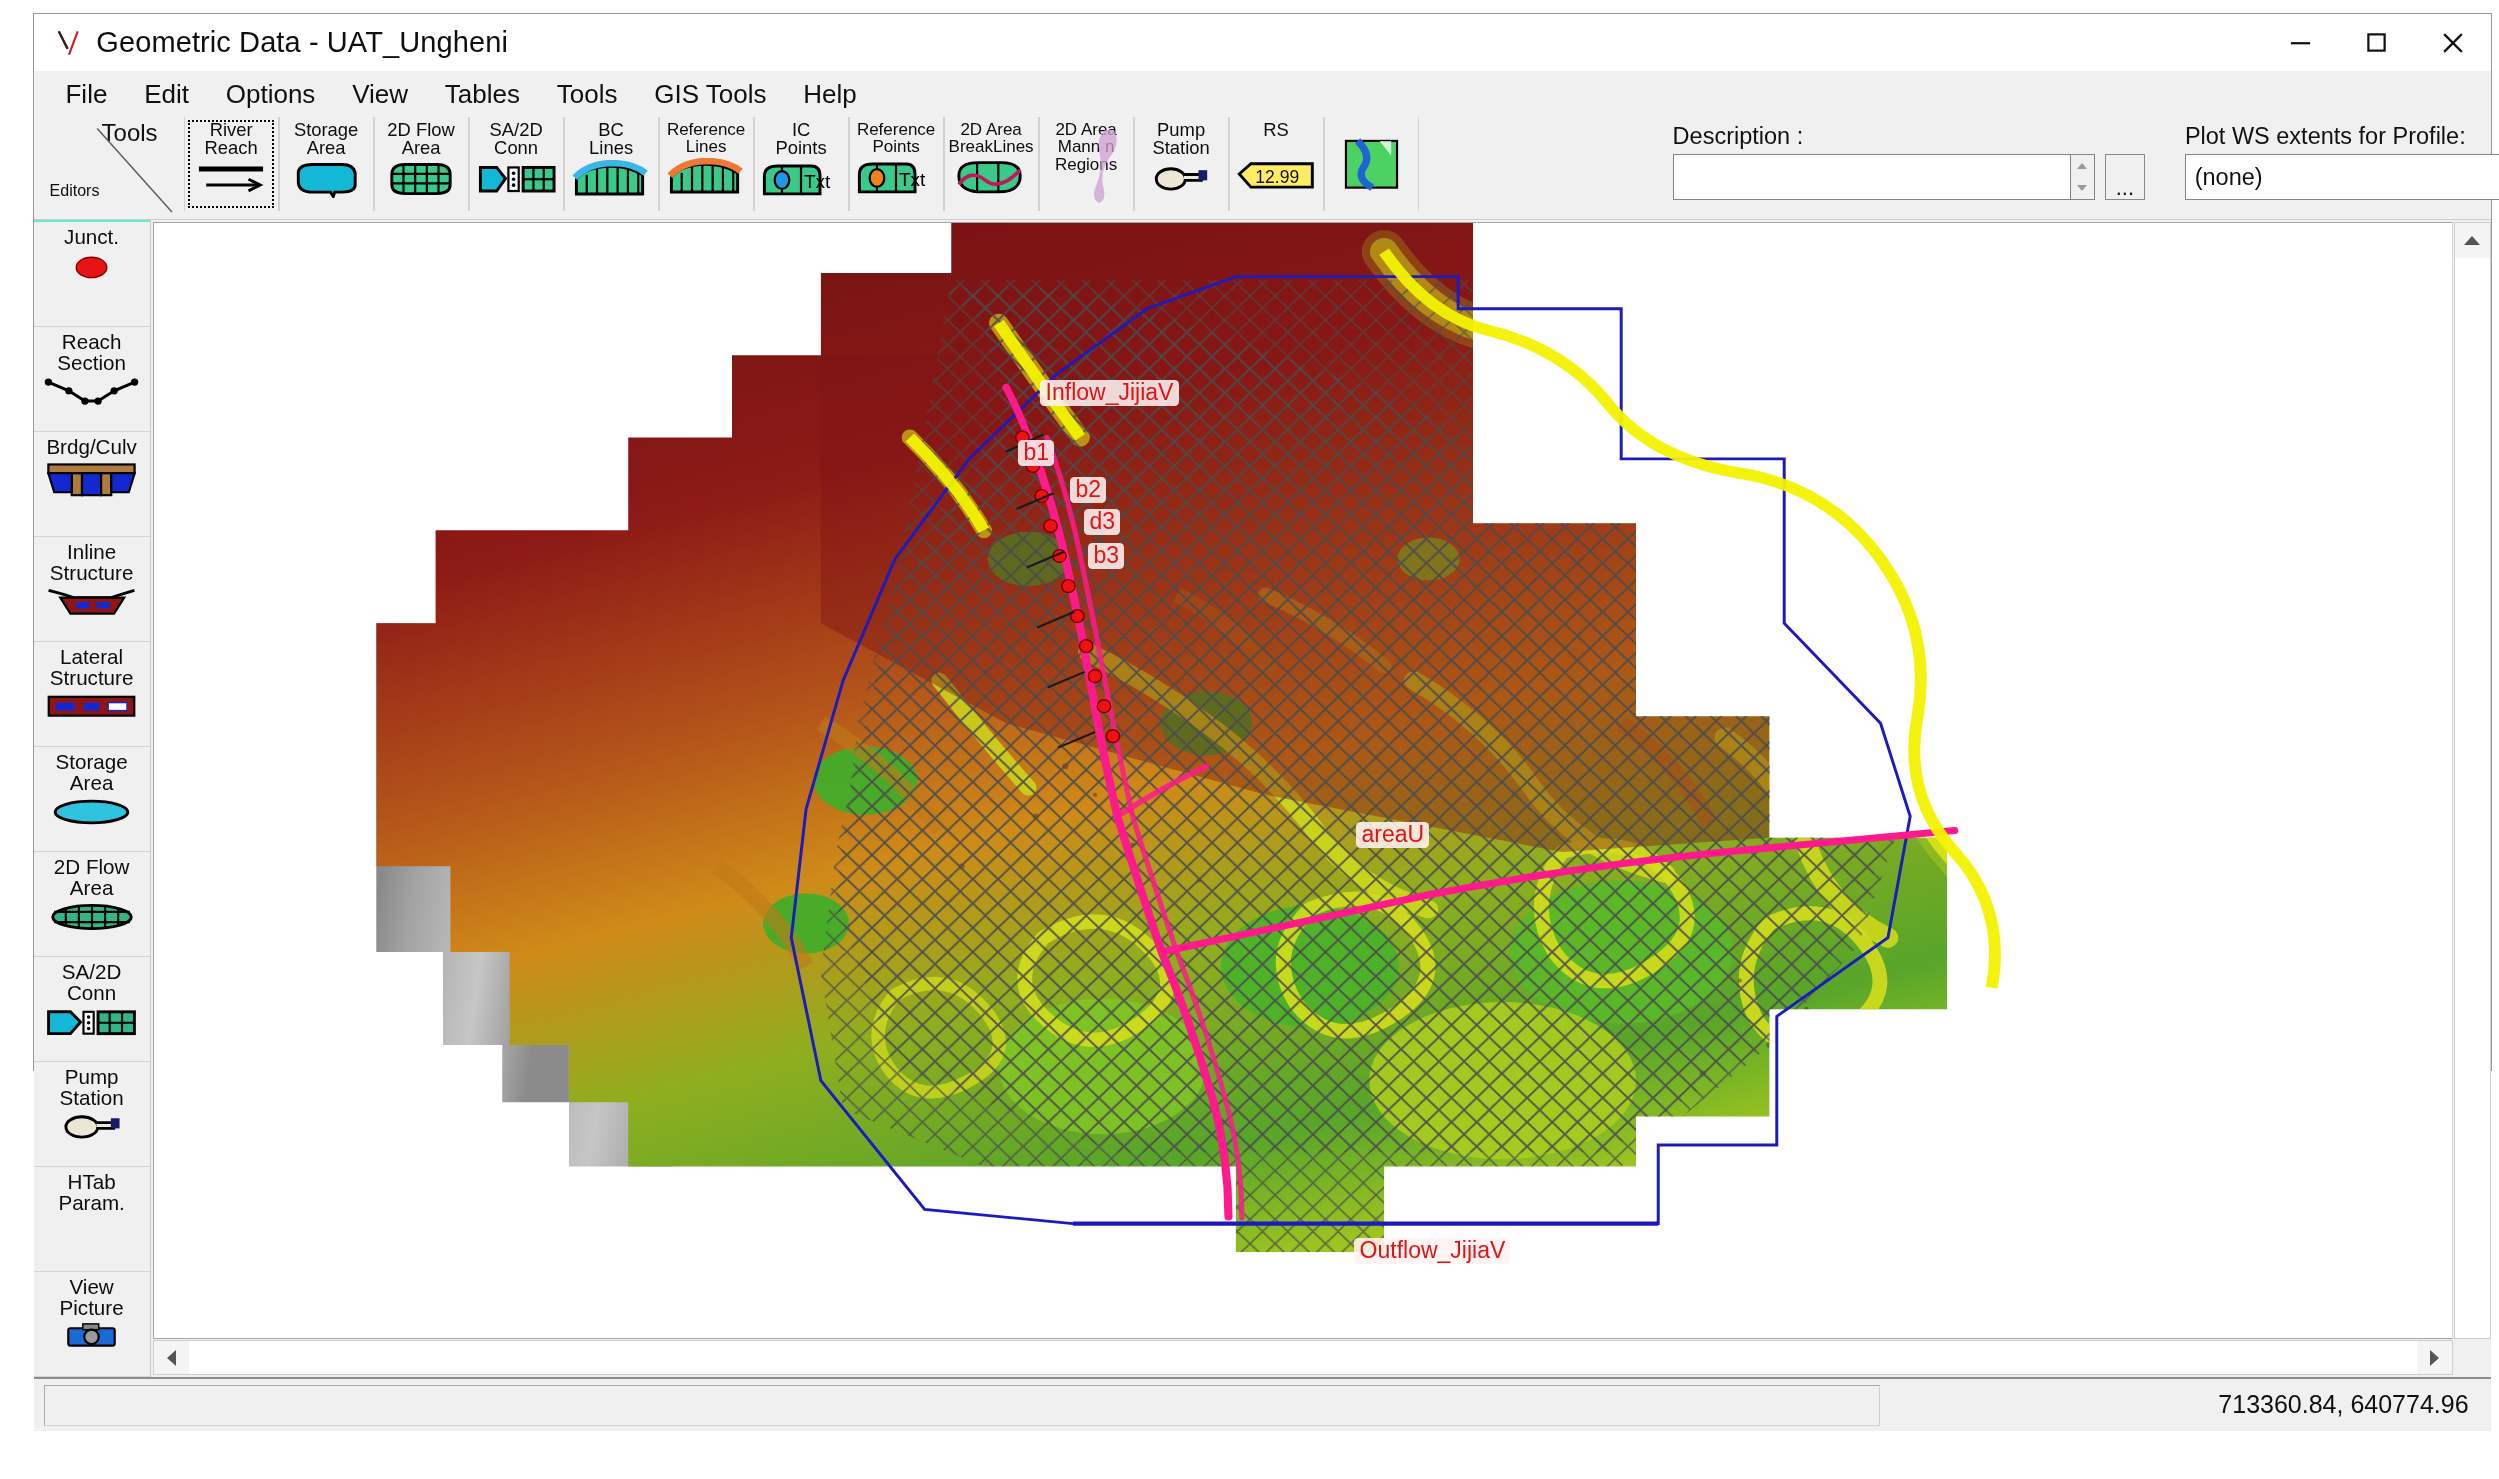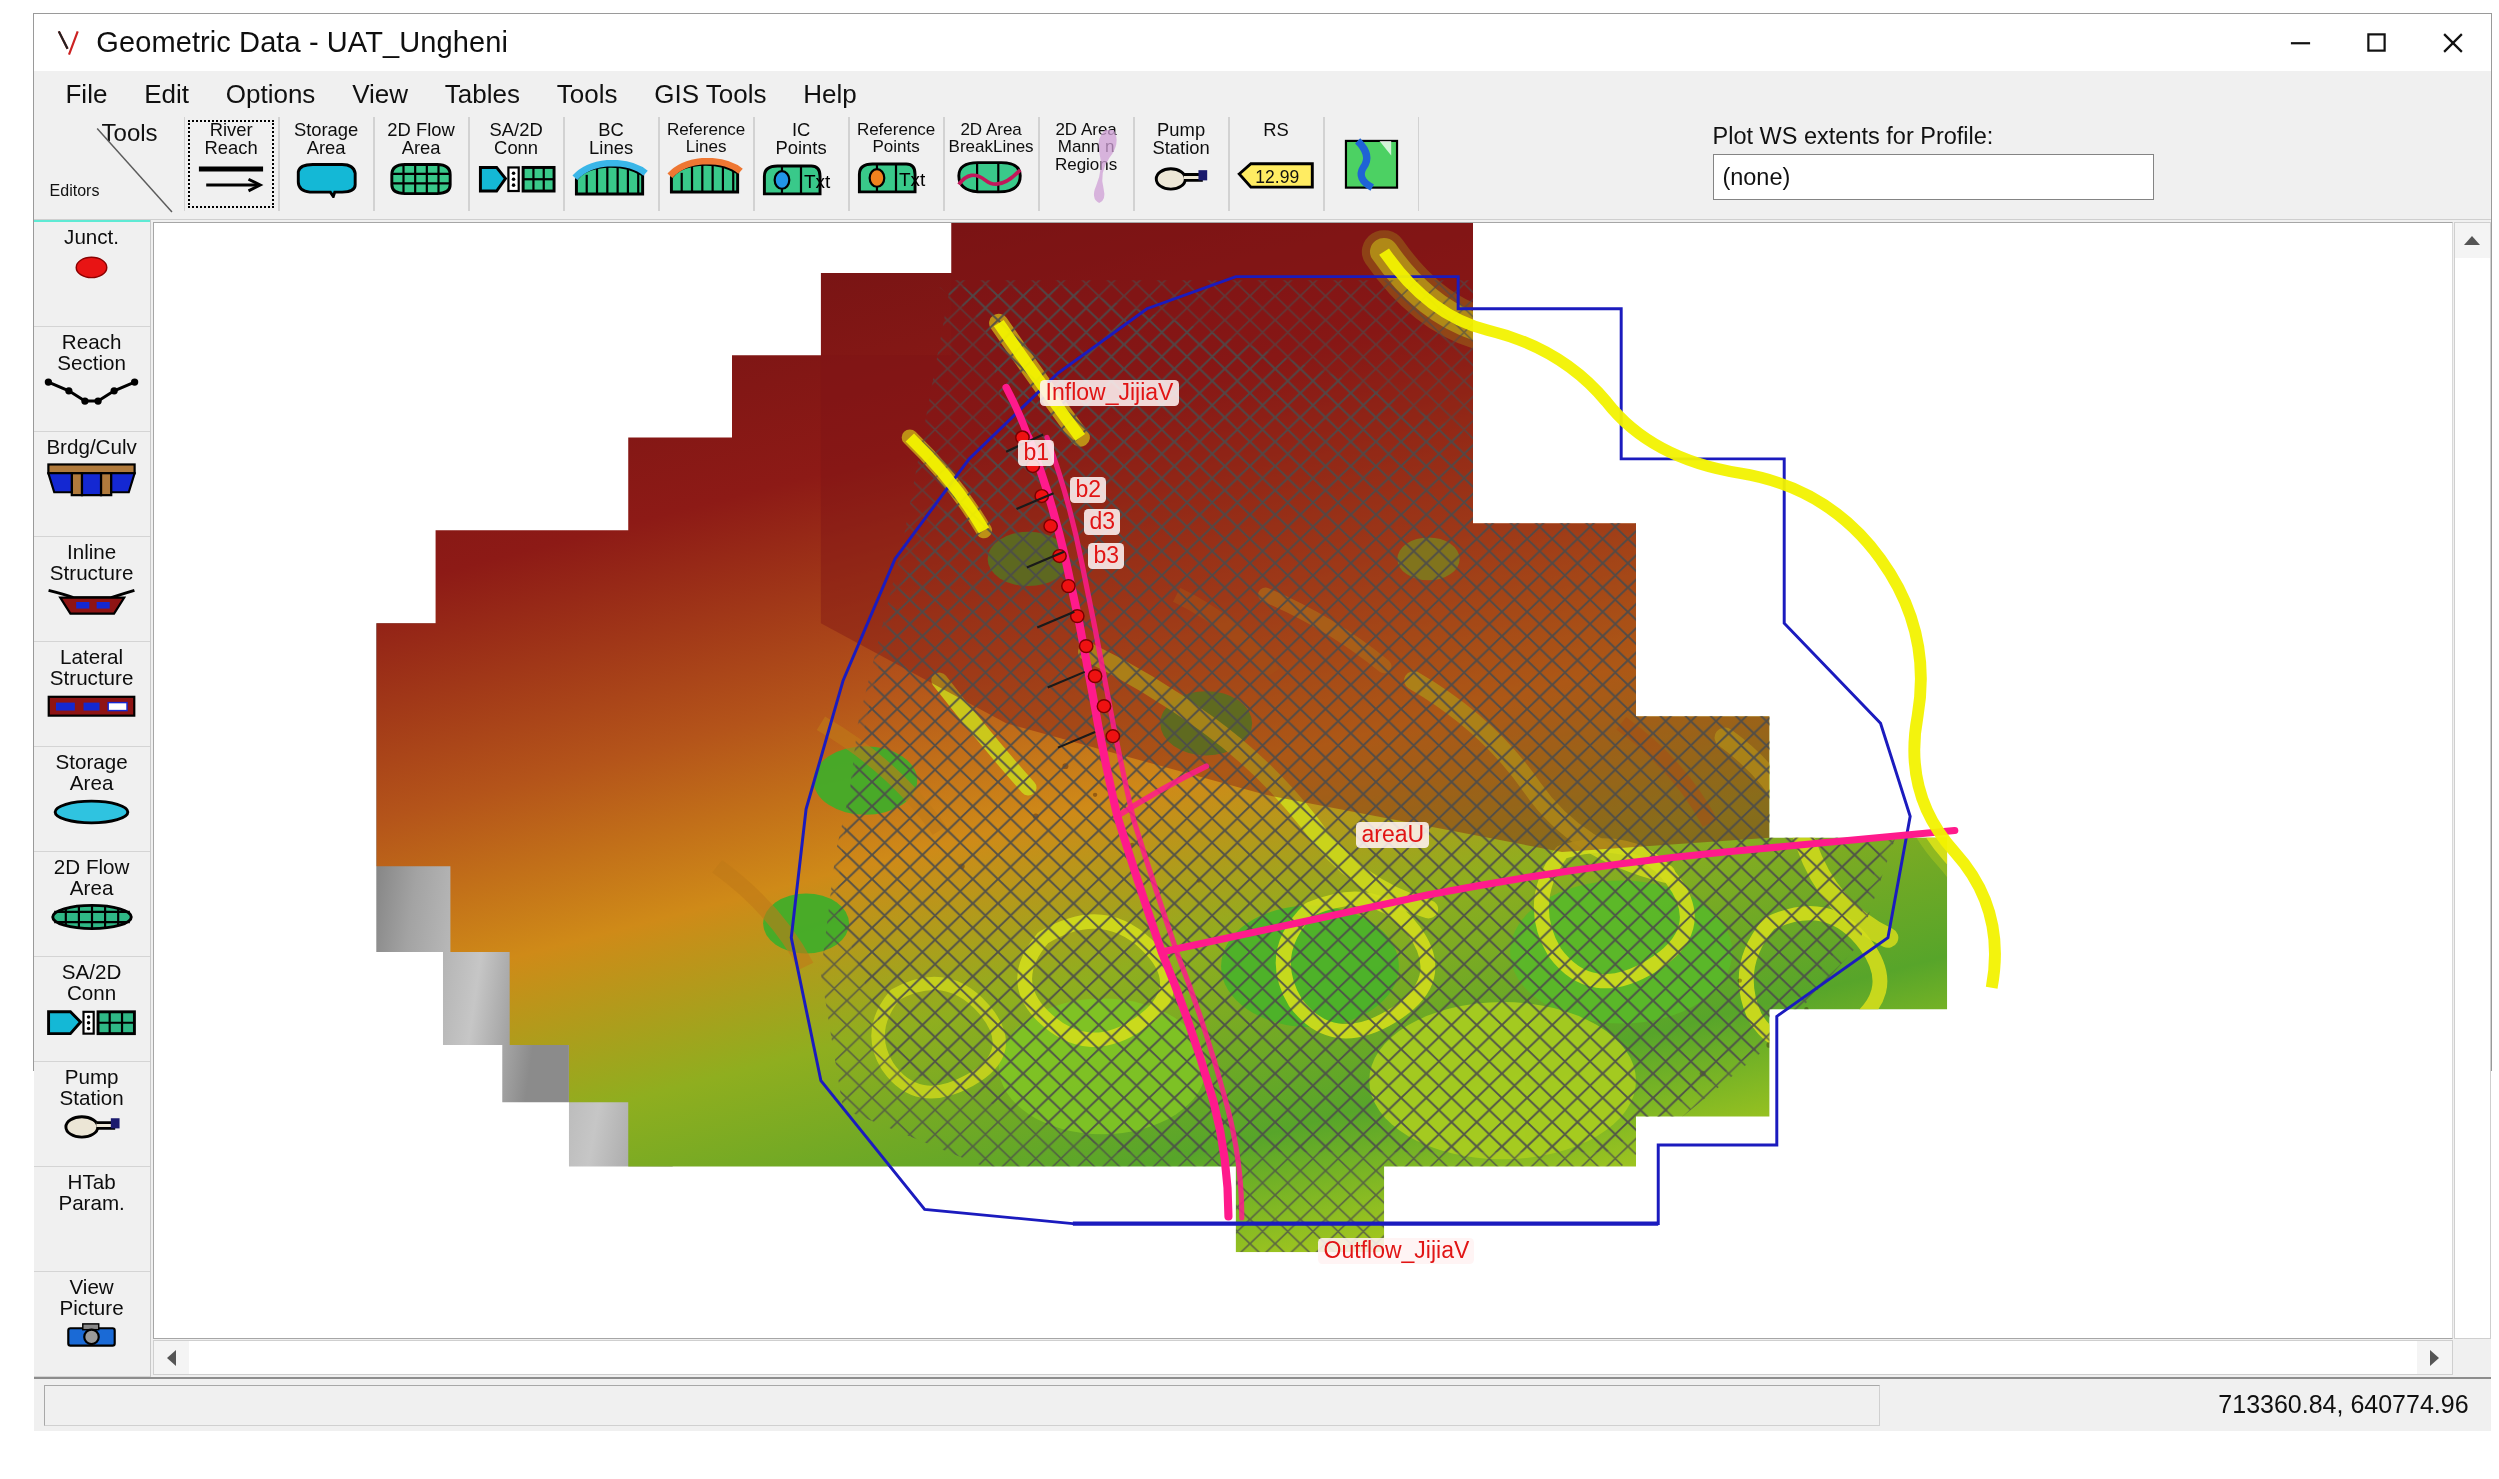--- a/index.html
+++ b/index.html
@@ -343,20 +343,31 @@
             <rect x="8" y="4" width="70" height="64" fill="#4cd163" stroke="#000" stroke-width="3"></rect>
             <path d="M24 4 Q44 24 32 40 Q22 56 44 68" fill="none" stroke="#1f63d6" stroke-width="10"></path>
             <path d="M54 4 L70 4 L70 24 Z" fill="#fff" opacity="0.75"></path>
           </svg>
         </span>
       </div>
 
     </div>
 
     <div class="tb-right">
+      <div class="fieldgrp">
+        <span class="fieldlbl">Description :</span>
+        <div class="fieldrow">
+          <input class="desc-input" type="text" value="" style="">
+          <div class="spin">
+            <i class="up"></i>
+            <i class="dn"></i>
+          </div>
+          <div class="ellipsis-btn">...</div>
+        </div>
+      </div>
 
       <div class="fieldgrp" style="margin-left:40px;">
         <span class="fieldlbl">Plot WS extents for Profile:</span>
         <div class="fieldrow">
           <div class="combo">
             <span class="val">(none)</span>
 
           </div>
         </div>
       </div>
@@ -699,21 +710,21 @@
 
         </svg>
 
         <div>
           <div class="mlabel" style="left:886px; top:157px;">Inflow_JijiaV</div>
           <div class="mlabel" style="left:864px; top:217px;">b1</div>
           <div class="mlabel" style="left:916px; top:254px;">b2</div>
           <div class="mlabel" style="left:930px; top:286px;">d3</div>
           <div class="mlabel" style="left:934px; top:320px;">b3</div>
           <div class="mlabel" style="left:1202px; top:599px;">areaU</div>
-          <div class="mlabel" style="left:1164px; top:1015px;">Outflow_JijiaV</div>
+          <div class="mlabel" style="left:1200px; top:1015px;">Outflow_JijiaV</div>
         </div>
       </div>
 
       <div class="vsb">
         <div class="sb-arrow">
             <i class="up"></i>
           </div>
         <div class="sb-track"></div>
       </div>
 

